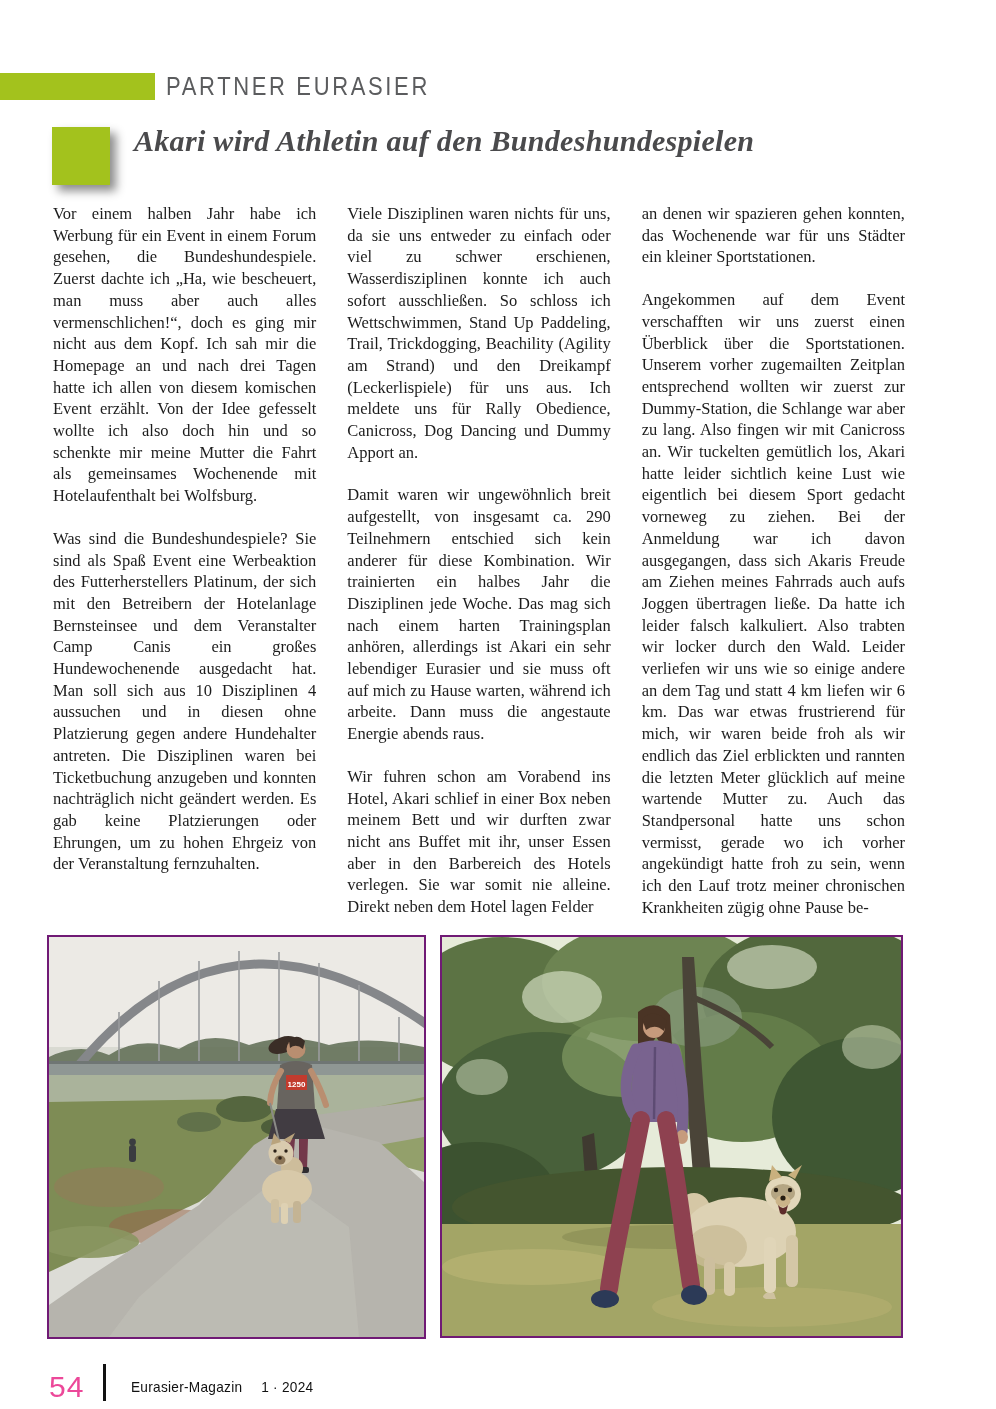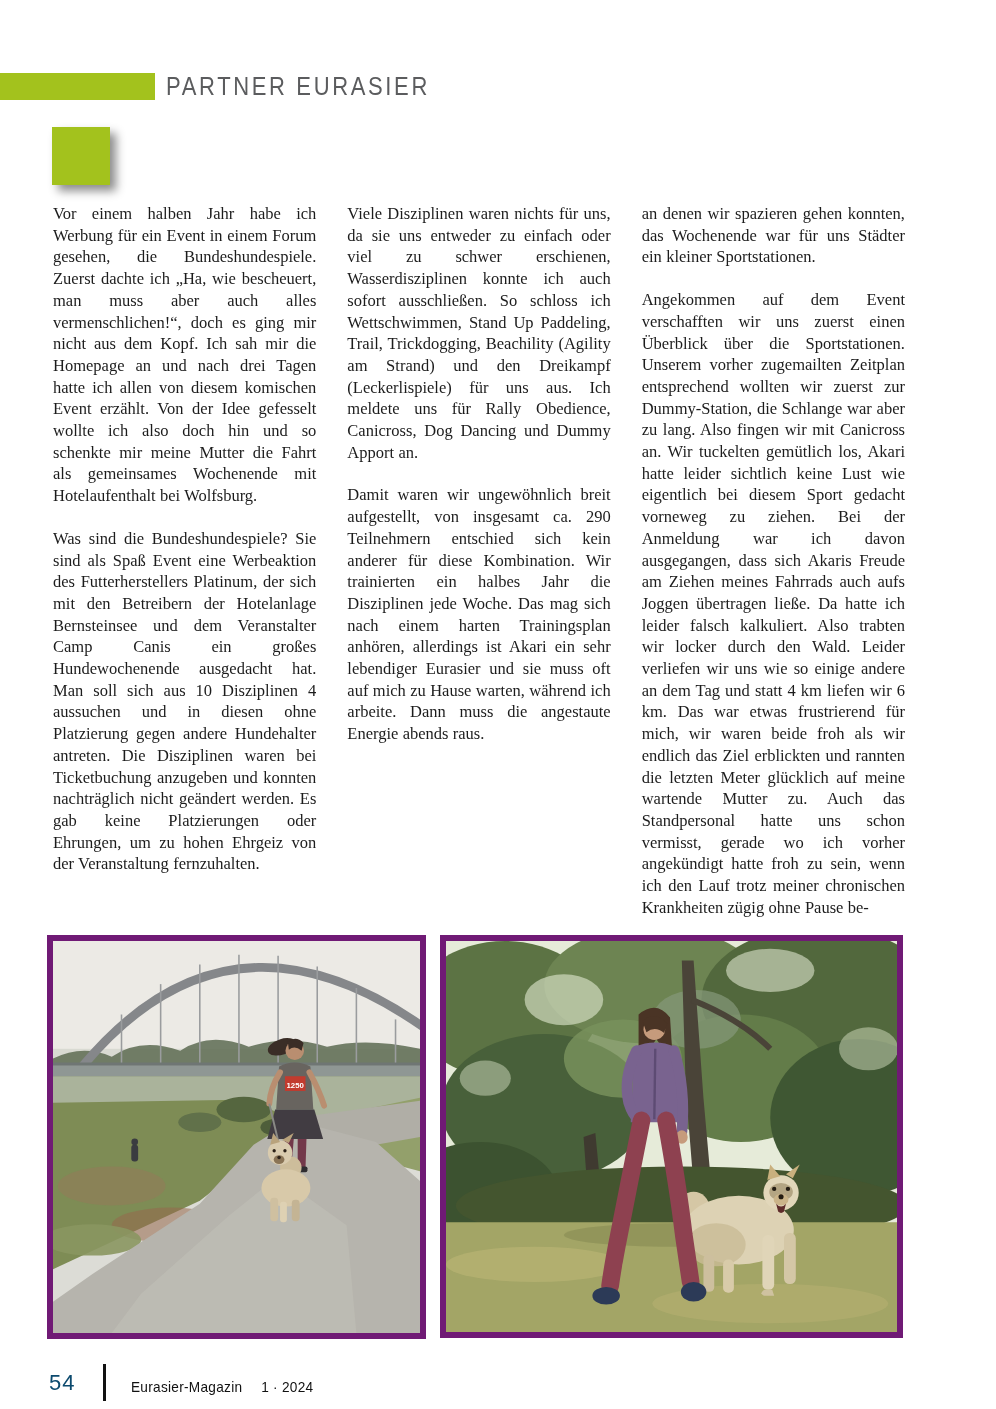--- a/index.html
+++ b/index.html
@@ -29,53 +29,55 @@
     position:absolute;left:134px;top:92px;width:820px;
     font-family:"Liberation Serif",serif;font-style:italic;font-weight:600;
     font-size:30px;color:var(--title-gray);letter-spacing:.3px;white-space:nowrap;
   }
   .columns{position:absolute;top:171px;left:53px;width:852px;display:flex;gap:31px;}
   .col{width:269px;}
   .col p{
     font-size:16.5px;line-height:21.7px;text-align:justify;color:var(--body-text);
     margin-bottom:21px;hyphens:auto;-webkit-hyphens:auto;word-spacing:.2px;
   }
-  .photo{position:absolute;border:6px solid #701a75;overflow:hidden;background:#dcdcd6;}
+  .photo{position:absolute;border:2px solid #701a75;overflow:hidden;background:#dcdcd6;}
   .photo-left{left:47px;top:903px;width:379px;height:404px;}
   .photo-right{left:440px;top:903px;width:463px;height:403px;}
   .photo svg{display:block;width:100%;height:100%;}
   .footer-pagenum{
     position:absolute;left:49px;top:1338px;font-family:"Liberation Sans",sans-serif;
-    font-size:22px;color:#0c4a6e;letter-spacing:1px;
+    font-size:30px;color:#ec4899;letter-spacing:1px;
   }
   .footer-divider{position:absolute;left:103px;top:1332px;width:2.5px;height:37px;background:#111;}
   .footer-meta{
     position:absolute;left:131px;top:1347px;display:flex;gap:20px;
     font-family:"Liberation Sans",sans-serif;font-size:14.5px;color:#111;
     transform:scaleX(.94);transform-origin:left center;letter-spacing:.3px;
   }
 </style>
 </head>
 <body>
 
 <div class="page">
 
   <div class="kicker-bar"></div>
   <div class="kicker-label">PARTNER EURASIER</div>
 
   <div class="title-square"></div>
+  <h1 class="article-title">Akari wird Athletin auf den Bundeshundespielen</h1>
 
   <div class="columns">
     <div class="col">
       <p>Vor einem halben Jahr habe ich Werbung für ein Event in einem Forum gesehen, die Bundeshundespiele. Zuerst dachte ich „Ha, wie bescheuert, man muss aber auch alles vermenschlichen!“, doch es ging mir nicht aus dem Kopf. Ich sah mir die Homepage an und nach drei Tagen hatte ich allen von diesem komischen Event erzählt. Von der Idee gefesselt wollte ich also doch hin und so schenkte mir meine Mutter die Fahrt als gemeinsames Wochenende mit Hotelaufenthalt bei Wolfsburg.</p>
       <p>Was sind die Bundeshundespiele? Sie sind als Spaß Event eine Werbeaktion des Futterherstellers Platinum, der sich mit den Betreibern der Hotelanlage Bernsteinsee und dem Veranstalter Camp Canis ein großes Hundewochenende ausgedacht hat. Man soll sich aus 10 Disziplinen 4 aussuchen und in diesen ohne Platzierung gegen andere Hundehalter antreten. Die Disziplinen waren bei Ticketbuchung anzugeben und konnten nachträglich nicht geändert werden. Es gab keine Platzierungen oder Ehrungen, um zu hohen Ehrgeiz von der Veranstaltung fernzuhalten.</p>
     </div>
     <div class="col">
       <p>Viele Disziplinen waren nichts für uns, da sie uns entweder zu einfach oder viel zu schwer erschienen, Wasserdisziplinen konnte ich auch sofort ausschließen. So schloss ich Wettschwimmen, Stand Up Paddeling, Trail, Trickdogging, Beachility (Agility am Strand) und den Dreikampf (Leckerlispiele) für uns aus. Ich meldete uns für Rally Obedience, Canicross, Dog Dancing und Dummy Apport an.</p>
       <p>Damit waren wir ungewöhnlich breit aufgestellt, von insgesamt ca. 290 Teilnehmern entschied sich kein anderer für diese Kombination. Wir trainierten ein halbes Jahr die Disziplinen jede Woche. Das mag sich nach einem harten Trainingsplan anhören, allerdings ist Akari ein sehr lebendiger Eurasier und sie muss oft auf mich zu Hause warten, während ich arbeite. Dann muss die angestaute Energie abends raus.</p>
+      <p>Wir fuhren schon am Vorabend ins Hotel, Akari schlief in einer Box neben meinem Bett und wir durften zwar nicht ans Buffet mit ihr, unser Essen aber in den Barbereich des Hotels verlegen. Sie war somit nie alleine. Direkt neben dem Hotel lagen Felder</p>
     </div>
     <div class="col">
       <p>an denen wir spazieren gehen konnten, das Wochenende war für uns Städter ein kleiner Sportstationen.</p>
       <p>Angekommen auf dem Event verschafften wir uns zuerst einen Überblick über die Sportstationen. Unserem vorher zugemailten Zeitplan entsprechend wollten wir zuerst zur Dummy-Station, die Schlange war aber zu lang. Also fingen wir mit Canicross an. Wir tuckelten gemütlich los, Akari hatte leider sichtlich keine Lust wie eigentlich bei diesem Sport gedacht vorneweg zu ziehen. Bei der Anmeldung war ich davon ausgegangen, dass sich Akaris Freude am Ziehen meines Fahrrads auch aufs Joggen übertragen ließe. Da hatte ich leider falsch kalkuliert. Also trabten wir locker durch den Wald. Leider verliefen wir uns wie so einige andere an dem Tag und statt 4 km liefen wir 6 km. Das war etwas frustrierend für mich, wir waren beide froh als wir endlich das Ziel erblickten und rannten die letzten Meter glücklich auf meine wartende Mutter zu. Auch das Standpersonal hatte uns schon vermisst, gerade wo ich vorher angekündigt hatte froh zu sein, wenn ich den Lauf trotz meiner chronischen Krankheiten zügig ohne Pause be-</p>
     </div>
   </div>
 
   <div class="photo photo-left">
     <svg viewBox="0 0 375 400" preserveAspectRatio="none">
 

